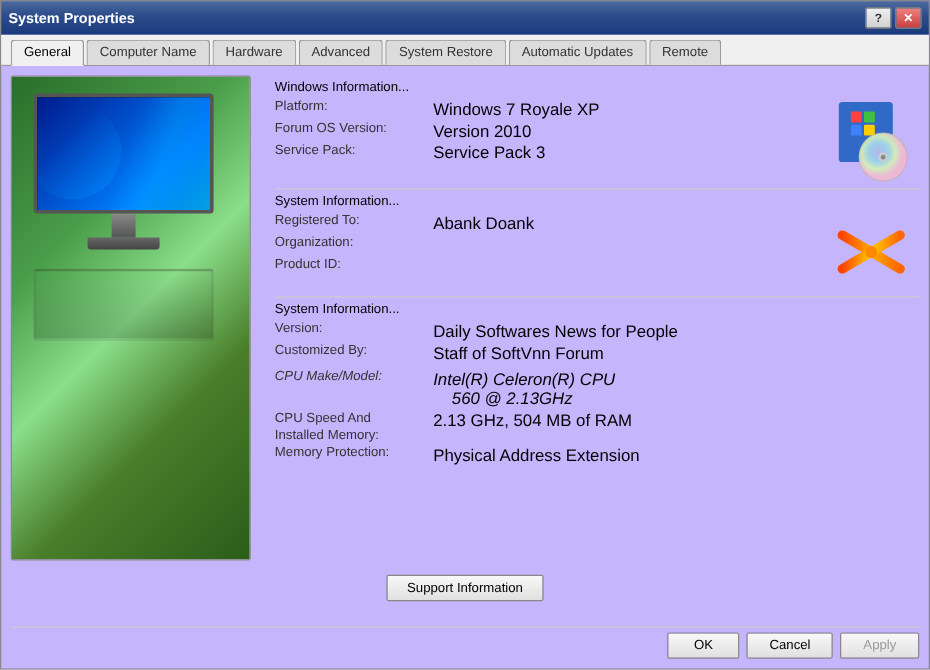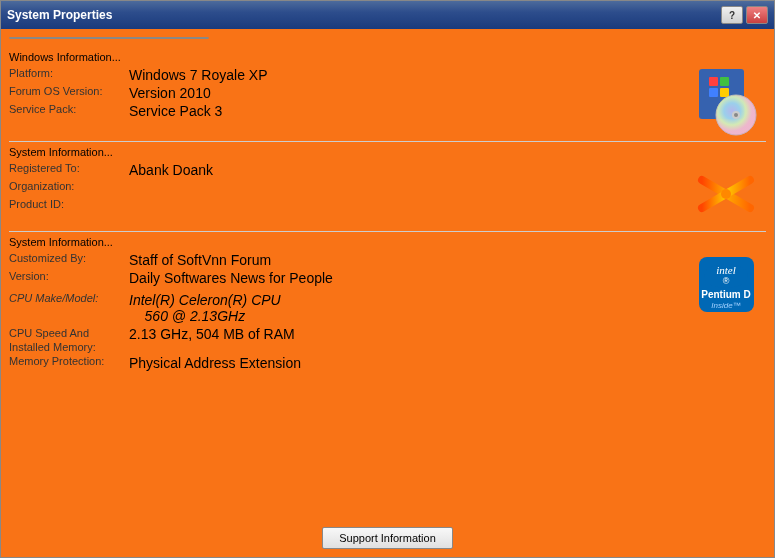--- a/index.html
+++ b/index.html
@@ -8,21 +8,21 @@
       font-size: 12px;
       background: #c0c0c0;
       width: 775px;
       height: 558px;
       overflow: hidden;
     }
 
     .window {
       width: 775px;
       height: 558px;
-      background: #f97316;
+      background: #c4b5fd;
       border: 1px solid #888;
       display: flex;
       flex-direction: column;
     }
 
     .titlebar {
       background: linear-gradient(to bottom, #4d6b9c 0%, #2d4d8c 40%, #1a3a7c 100%);
       height: 28px;
       display: flex;
       align-items: center;
@@ -85,23 +85,23 @@
       background: #f0f0f0;
       border-bottom: 1px solid #f0f0f0;
       margin-bottom: -1px;
       z-index: 1;
       color: #000;
     }
 
     .tab-content {
       flex: 1;
       display: flex;
-      flex-direction: column;
+      flex-direction: row;
       padding: 8px;
-      gap: 8px;
+      gap: 20px;
       overflow: hidden;
       justify-content: center;
     }
 
     .left-panel {
       width: 200px;
       flex-shrink: 0;
       background: linear-gradient(135deg, #2a6e2a 0%, #4a9e4a 30%, #8ade8a 50%, #4a7e2a 70%, #2a5e1a 100%);
       border: 1px solid #888;
       border-radius: 2px;
@@ -197,21 +197,21 @@
       display: flex;
       flex-direction: row;
       align-items: flex-start;
     }
 
     .info-rows-col {
       flex: 1;
     }
 
     .info-label {
-      width: 120px;
+      width: 132px;
       font-size: 11px;
       color: #333;
       flex-shrink: 0;
       padding-right: 4px;
     }
 
     .info-value {
       font-size: 14px;
       color: #000;
       flex: 1;
@@ -278,20 +278,29 @@
 <div class="window">
 
   <div class="titlebar">
     <span class="titlebar-title">System Properties</span>
     <div class="titlebar-buttons">
       <div class="tb-btn help">?</div>
       <div class="tb-btn close">✕</div>
     </div>
   </div>
 
+  <div class="tabs-row">
+    <div class="tab active">General</div>
+    <div class="tab">Computer Name</div>
+    <div class="tab">Hardware</div>
+    <div class="tab">Advanced</div>
+    <div class="tab">System Restore</div>
+    <div class="tab">Automatic Updates</div>
+    <div class="tab">Remote</div>
+  </div>
 
   <div class="tab-content">
 
     <div class="left-panel">
       <div style="position:absolute; top:14px; left:18px;">
         <div class="monitor-body">
           <div class="monitor-screen">
             <div class="screen-decor"></div>
             <div class="screen-decor2"></div>
           </div>
@@ -399,58 +408,48 @@
             </svg>
           </div>
         </div>
       </div>
 
       <div class="info-section">
         <div class="section-header">System Information...</div>
         <div class="info-row-with-icon">
           <div class="info-rows-col">
             <div class="info-row">
+              <span class="info-label">Version:</span>
+              <span class="info-value">Daily Softwares News for People</span>
+            </div>
+            <div class="info-row">
               <span class="info-label">Customized By:</span>
               <span class="info-value">Staff of SoftVnn Forum</span>
-            </div>
-            <div class="info-row">
-              <span class="info-label">Version:</span>
-              <span class="info-value">Daily Softwares News for People</span>
             </div>
             <div class="info-row" style="margin-top:4px;font-style:italic;">
               <span class="info-label">CPU Make/Model:</span>
               <span class="info-value">Intel(R) Celeron(R) CPU<br>&nbsp;&nbsp;&nbsp;&nbsp;560 @ 2.13GHz</span>
             </div>
             <div class="info-row" style="margin-top:2px;">
               <span class="info-label" style="line-height:1.3;">CPU Speed And<br>Installed Memory:</span>
               <span class="info-value">2.13 GHz, 504 MB of RAM</span>
             </div>
             <div class="info-row">
               <span class="info-label">Memory Protection:</span>
               <span class="info-value">Physical Address Extension</span>
             </div>
-          </div>
-          <div class="icon-area">
-            <svg width="65" height="65" viewBox="0 0 65 65">
-
-              <rect x="5" y="5" width="55" height="55" rx="8" ry="8" fill="#0068b5"></rect>
-
-              <ellipse cx="32" cy="24" rx="22" ry="12" fill="#0068b5"></ellipse>
-
-              <text x="32" y="22" text-anchor="middle" fill="white" font-size="11" font-style="italic" font-family="serif">intel</text>
-              <text x="32" y="32" text-anchor="middle" fill="white" font-size="9" font-family="sans-serif">®</text>
-
-              <text x="32" y="46" text-anchor="middle" fill="white" font-size="10" font-weight="bold" font-family="sans-serif">Pentium D</text>
-
-              <text x="32" y="56" text-anchor="middle" fill="#a0d0ff" font-size="8" font-style="italic" font-family="sans-serif">Inside™</text>
-            </svg>
           </div>
         </div>
       </div>
     </div>
   </div>
 
   <div class="bottom-bar">
     <div class="support-btn-row">
       <button class="support-btn">Support Information</button>
     </div>
+    <div class="action-buttons">
+      <button class="action-btn">OK</button>
+      <button class="action-btn">Cancel</button>
+      <button class="action-btn apply">Apply</button>
+    </div>
   </div>
 </div>
 
 </body></html>

